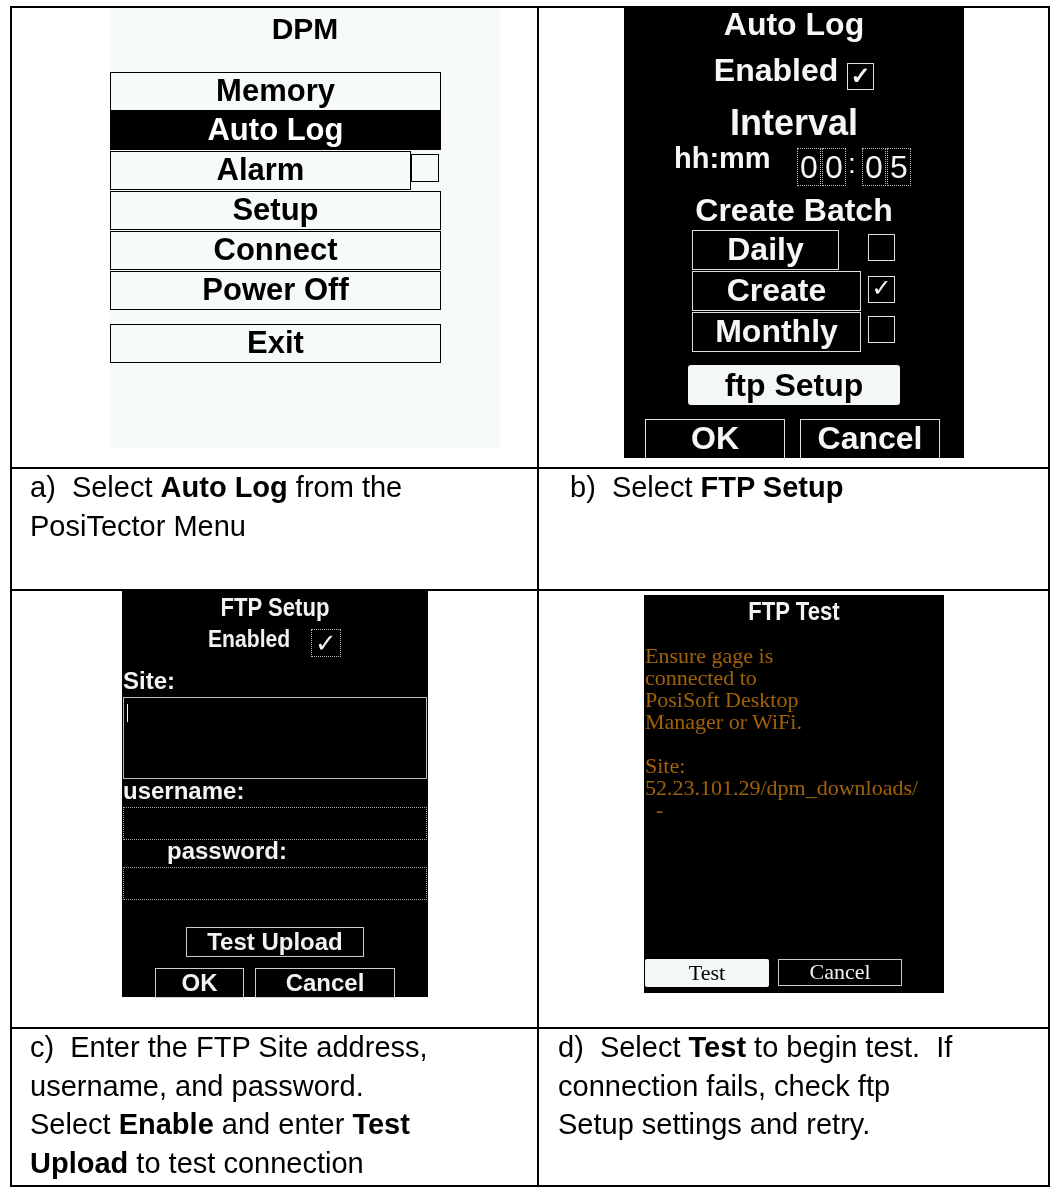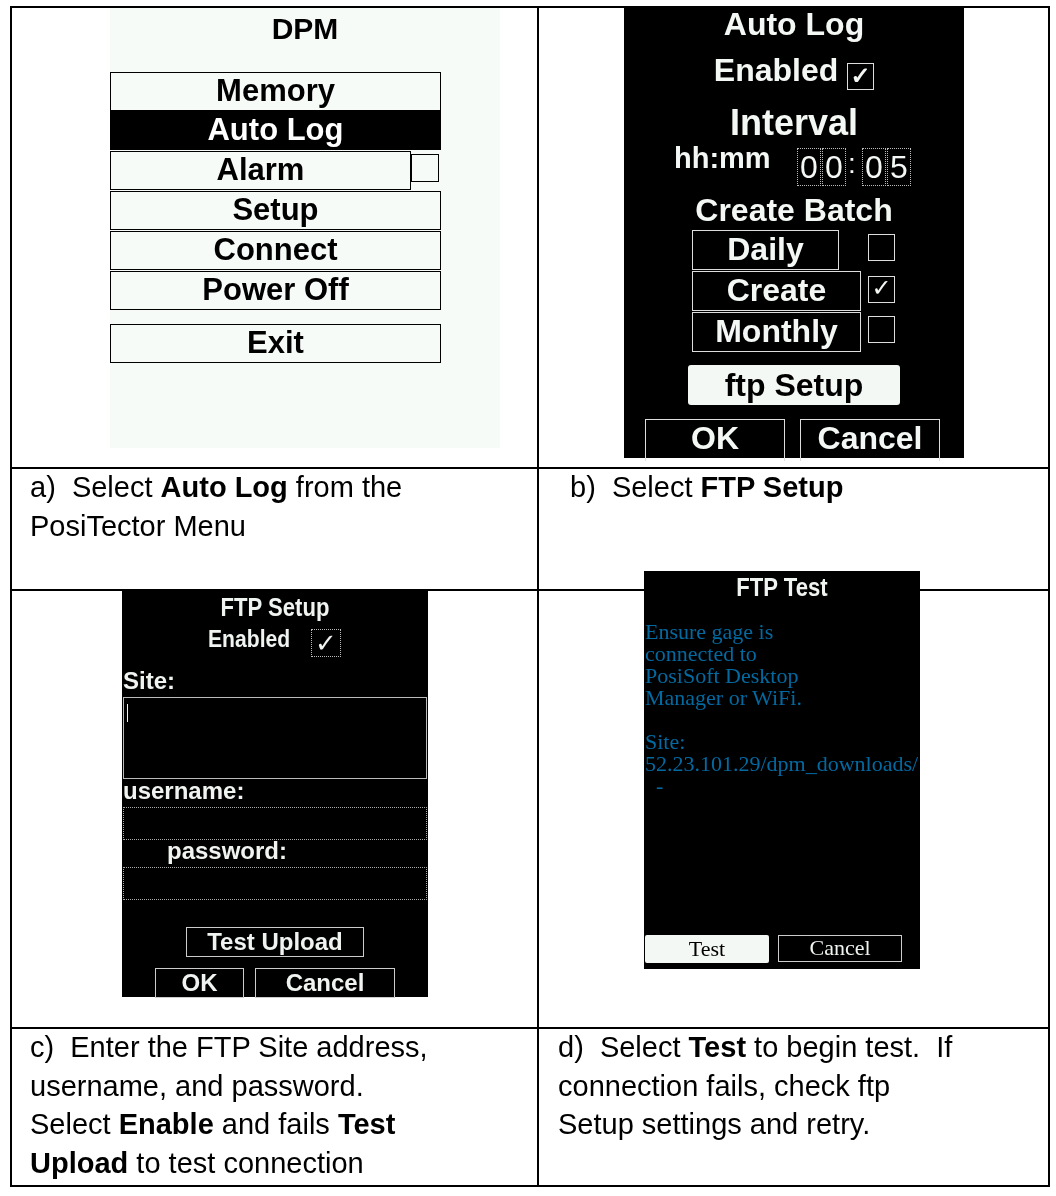--- a/index.html
+++ b/index.html
@@ -27,23 +27,23 @@
   .b-ftp { position:absolute; background:#f4f8f4; color:#000; border-radius:3px; font-weight:bold; font-size:32px; line-height:40px; text-align:center; }
 
   
   .screen-c { left:122px; top:591px; width:306px; height:406px; background:#000; color:#f0f4f0; }
   .c-title { position:absolute; left:0; width:100%; text-align:center; color:#f0f4f0; font-weight:bold; font-size:26px; transform:scaleX(0.85); }
   .c-label { position:absolute; left:1px; font-weight:bold; color:#f0f4f0; font-size:24px; }
   .c-field { position:absolute; left:1px; width:304px; box-sizing:border-box; }
   .c-btn { position:absolute; border:1.5px solid #ccc; color:#f0f4f0; font-weight:bold; font-size:24px; line-height:27px; text-align:center; box-sizing:border-box; }
 
   
-  .screen-d { left:644px; top:571px; width:276px; height:398px; background:#000; color:#f0f4f0; }
+  .screen-d { left:644px; top:595px; width:300px; height:398px; background:#000; color:#f0f4f0; }
   .d-title { position:absolute; left:0; width:100%; text-align:center; font-weight:bold; font-size:26px; transform:scaleX(0.85); color:#f0f4f0; }
-  .d-body { position:absolute; left:1px; top:50px; width:300px; font-family:"Liberation Serif", serif; font-size:22px; line-height:22px; color:#0369a1; white-space:pre; }
+  .d-body { position:absolute; left:1px; top:50px; width:300px; font-family:"Liberation Serif", serif; font-size:22px; line-height:22px; color:#a16207; white-space:pre; }
   .d-btn { position:absolute; font-family:"Liberation Serif", serif; font-size:22px; line-height:24px; text-align:center; box-sizing:border-box; }
 </style>
 </head>
 <body>
 
 <div>
   <div class="hline" style="left:10px; top:6px; width:1040px;"></div>
   <div class="hline" style="left:10px; top:467px; width:1040px;"></div>
   <div class="hline" style="left:10px; top:589px; width:1040px;"></div>
   <div class="hline" style="left:10px; top:1027px; width:1040px;"></div>
@@ -136,21 +136,21 @@
   <span>PosiTector Menu</span>
 </div>
 
 <div class="caption" style="left:558px; top:468px; width:480px;">
   <span style="white-space:pre;margin-left:12px;">b)  Select </span><b>FTP Setup</b>
 </div>
 
 <div class="caption" style="left:30px; top:1028px; width:505px;">
   <span style="white-space:pre;">c)  Enter the FTP Site address,</span><br>
   <span>username, and password.</span><br>
-  <span style="white-space:pre;">Select </span><b>Enable</b><span style="white-space:pre;"> and fails </span><b>Test</b><br>
+  <span style="white-space:pre;">Select </span><b>Enable</b><span style="white-space:pre;"> and enter </span><b>Test</b><br>
   <b>Upload</b><span style="white-space:pre;"> to test connection</span>
 </div>
 
 <div class="caption" style="left:558px; top:1028px; width:485px;">
   <span style="white-space:pre;">d)  Select </span><b>Test</b><span style="white-space:pre;"> to begin test.  If</span><br>
   <span>connection fails, check ftp</span><br>
   <span>Setup settings and retry.</span>
 </div>
 
 </body></html>

